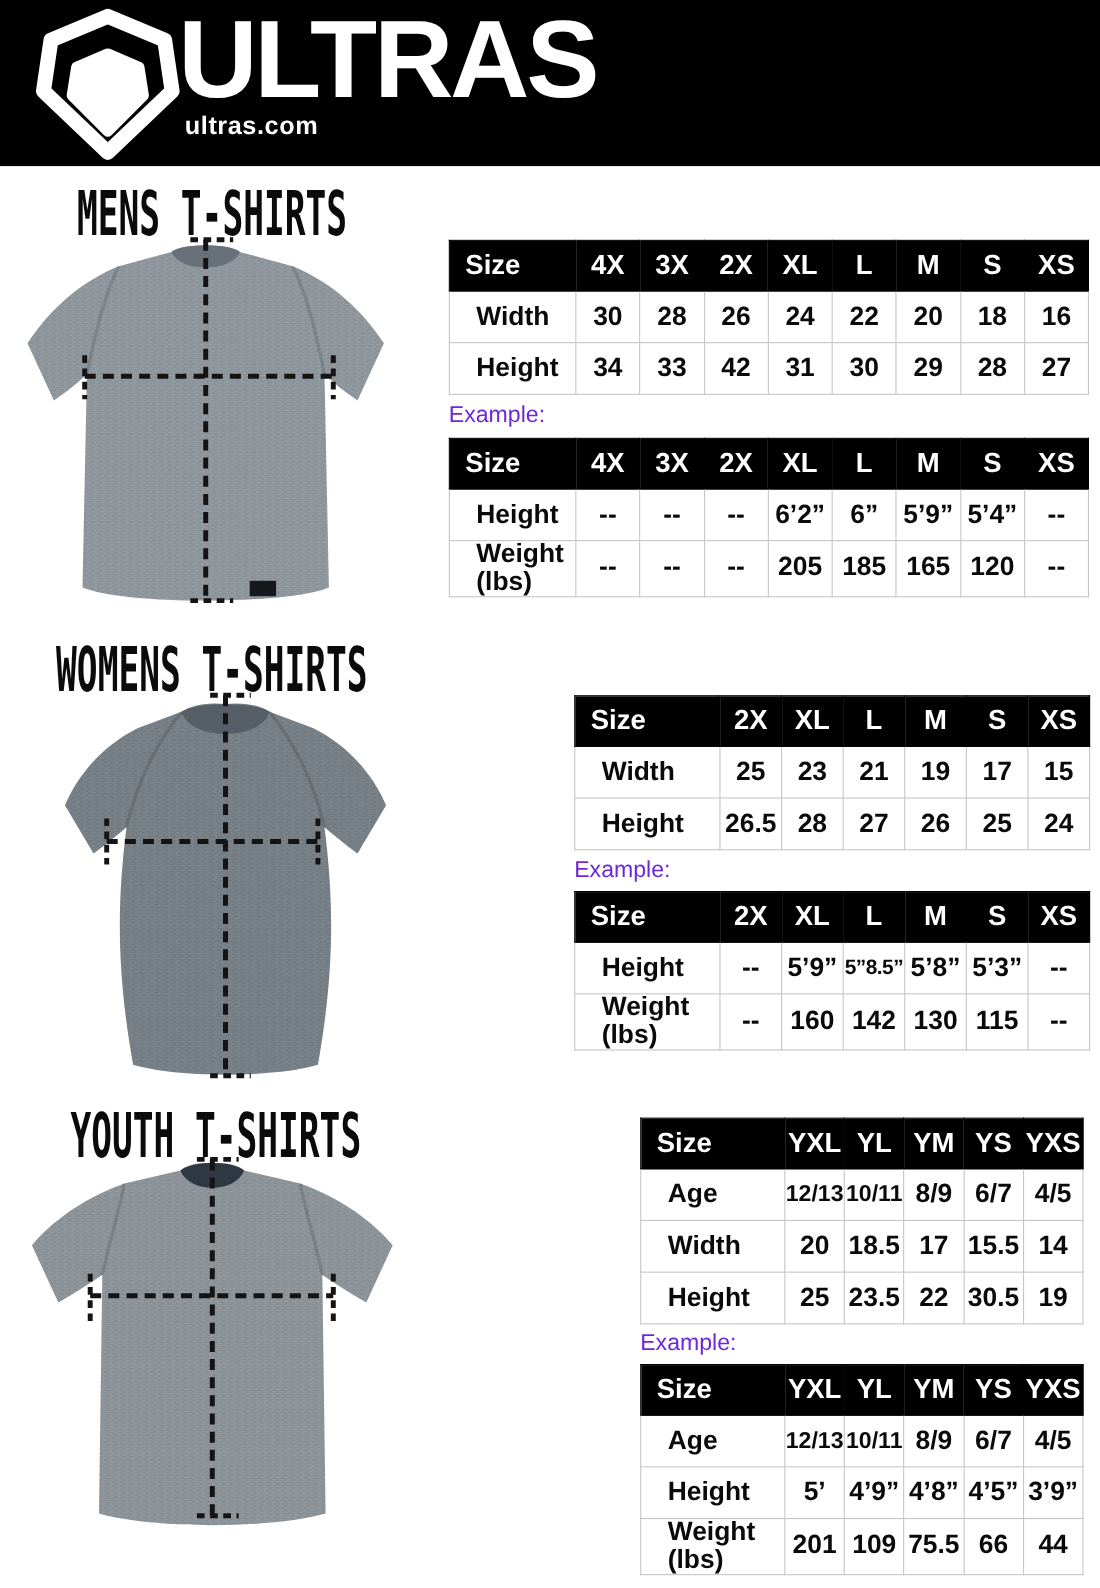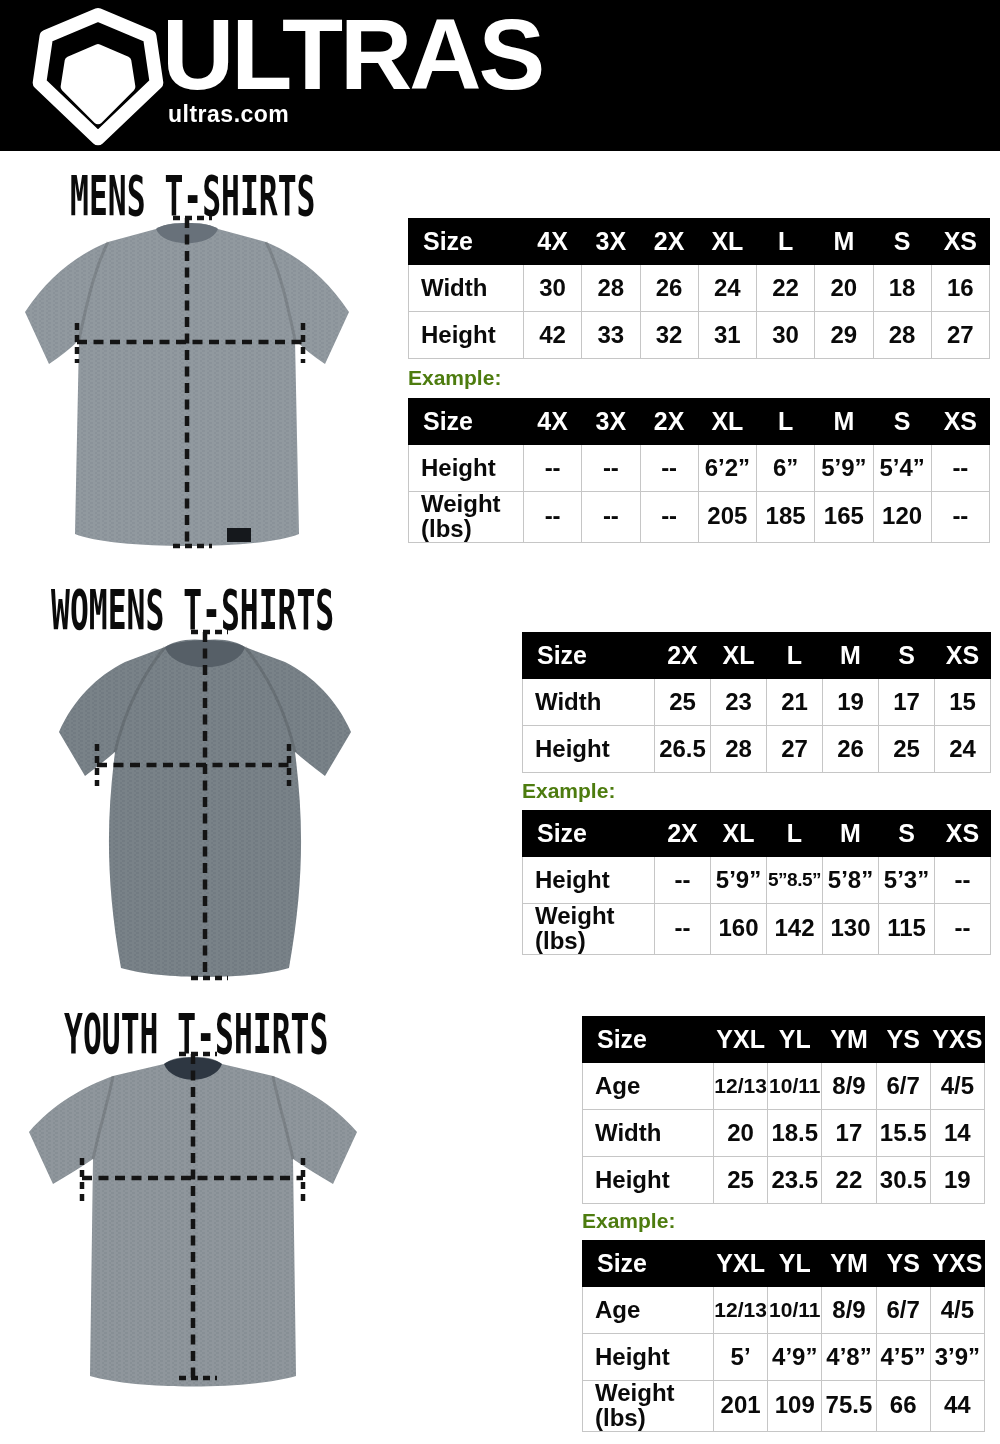--- a/index.html
+++ b/index.html
@@ -30,38 +30,38 @@
 
   
   .tablebox{position:absolute;border-radius:26px;}
   #mens-size{left:408px;top:218px;}
   #mens-example{left:408px;top:398px;}
   #womens-size{left:522px;top:632px;}
   #womens-example{left:522px;top:810px;}
   #youth-size{left:582px;top:1016px;}
   #youth-example{left:582px;top:1240px;}
 
-  .example-label{position:absolute;font-weight:bold;font-size:21px;color:#4d7c0f;}
+  .example-label{position:absolute;font-weight:normal;font-size:21px;color:#6d28d9;}
   #mens-example-label{left:408px;top:366px;}
   #womens-example-label{left:522px;top:779px;}
   #youth-example-label{left:582px;top:1209px;}
 
   table.size-table{border-collapse:collapse;table-layout:fixed;background:#ffffff;}
   .mens  table.size-table{width:582px;}
   .womens table.size-table{width:469px;}
   .youth table.size-table{width:403px;}
   table.size-table th{background:#000000;color:#ffffff;font-weight:bold;font-size:25px;
       height:45px;padding:0;border:1px solid #000000;}
   table.size-table th:first-child{text-align:left;padding-left:14px;}
   .mens  table.size-table th:first-child{width:100px;}
   .womens table.size-table th:first-child{width:117px;}
   .youth table.size-table th:first-child{width:116px;}
   table.size-table td{border:1px solid #c6c6c6;font-weight:bold;font-size:24px;color:#0a0a0a;
       text-align:center;height:46px;padding:0;line-height:1.04;white-space:pre-line;}
-  table.size-table td.row-label{text-align:left;padding-left:12px;}
+  table.size-table td.row-label{text-align:left;padding-left:24px;}
   table.size-table td.semi{font-size:21px;margin-left:26px;}
   table.size-table td.tight{font-size:19px;letter-spacing:-0.5px;}
 
   
   .dash{stroke:#141414;stroke-width:4.5;fill:none;stroke-dasharray:10 6.5;}
   .tick{stroke:#141414;stroke-width:4.5;fill:none;stroke-dasharray:7 5;}
 </style>
 </head>
 <body>
 
@@ -131,23 +131,23 @@
             <td>28</td>
             <td>26</td>
             <td>24</td>
             <td>22</td>
             <td>20</td>
             <td>18</td>
             <td>16</td>
           </tr>
           <tr>
             <td class="row-label">Height</td>
+            <td>34</td>
+            <td>33</td>
             <td>42</td>
-            <td>33</td>
-            <td>32</td>
             <td>31</td>
             <td>30</td>
             <td>29</td>
             <td>28</td>
             <td>27</td>
           </tr>
         </tbody>
       </table>
     </div>
   <div class="example-label" id="mens-example-label">Example:</div>

